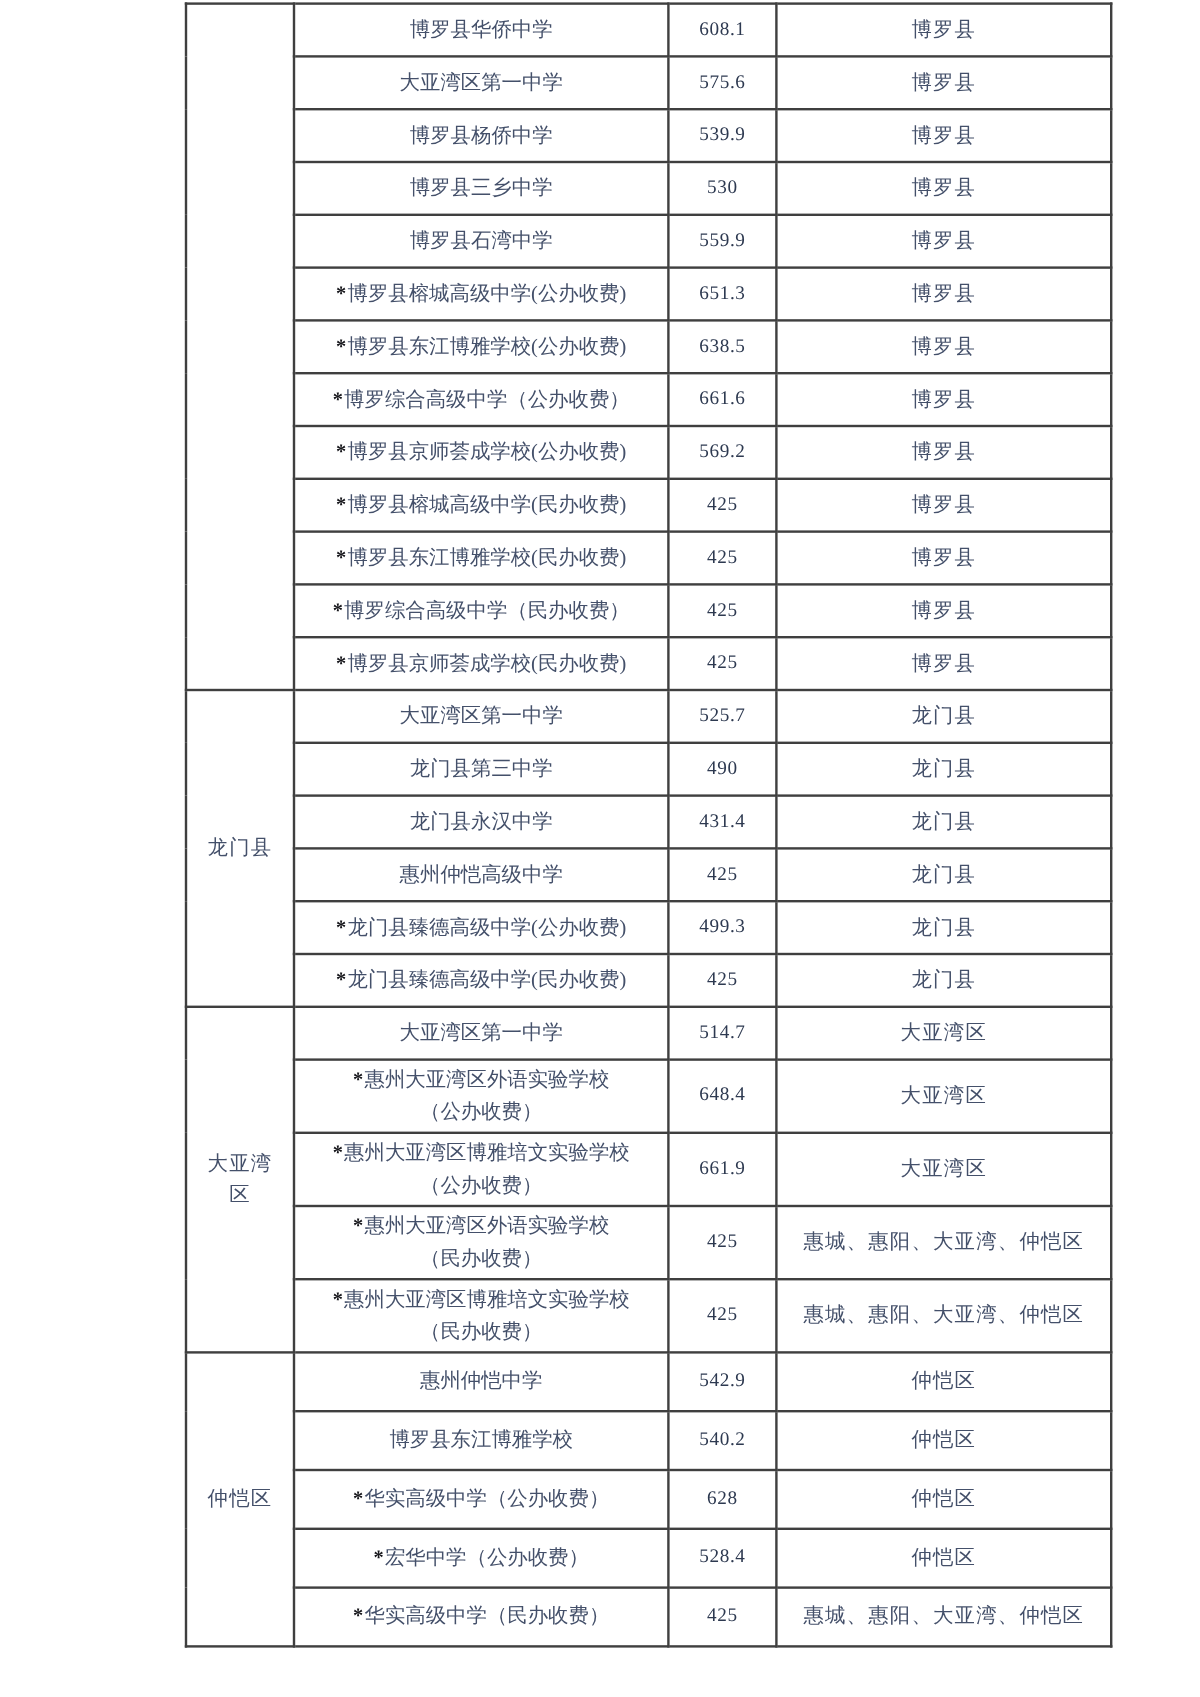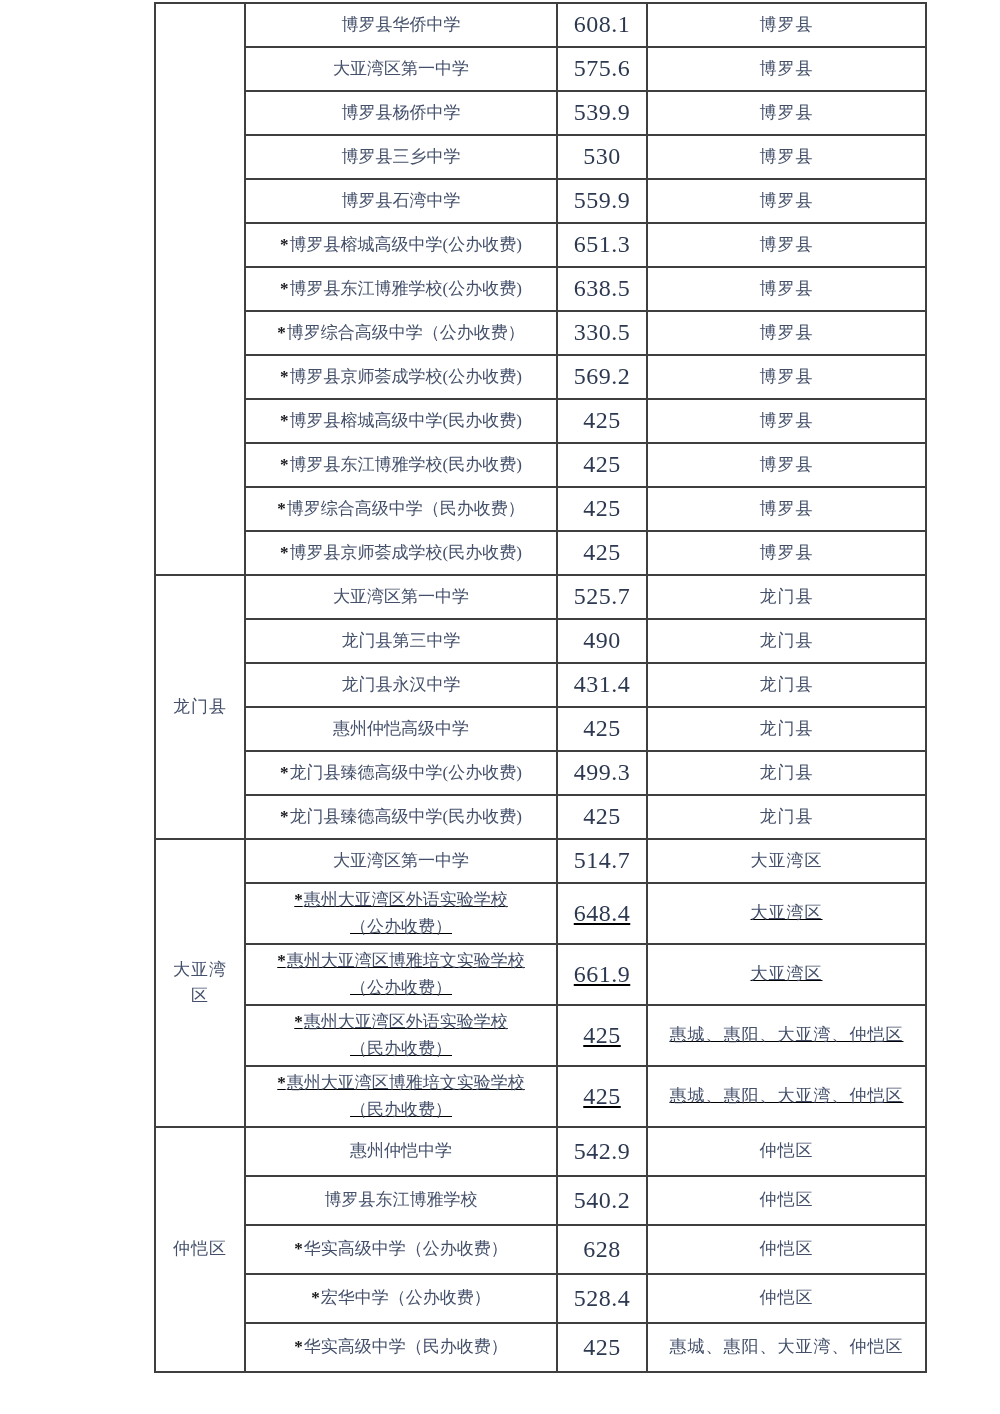--- a/index.html
+++ b/index.html
@@ -41,28 +41,28 @@
     border: 2px solid var(--border-color);
     text-align: center;
     vertical-align: middle;
     color: var(--text-color);
     font-size: 17px;
     padding: 2px 4px;
     line-height: 1.55;
     white-space: pre-line;
   }
   tr { height: 44px; }
-  tr.double { height: 61px; text-decoration: underline; }
+  tr.double { height: 61px; }
   tr.s4 { height: 49px; }
   td.region-cell {
     letter-spacing: 1px;
   }
   td.score-cell {
     font-family: "Liberation Serif", serif;
-    font-size: 24px;
+    font-size: 16px;
     color: var(--score-color);
     letter-spacing: 0.5px;
     white-space: nowrap;
   }
   td.district-cell {
     letter-spacing: 1px;
   }
   span.star {
     font-weight: 700;
     color: var(--star-color);
@@ -112,21 +112,21 @@
           <td class="score-cell">651.3</td>
           <td class="district-cell">博罗县</td>
         </tr>
         <tr>
           <td class="school-cell"><span class="star">*</span>博罗县东江博雅学校(公办收费)</td>
           <td class="score-cell">638.5</td>
           <td class="district-cell">博罗县</td>
         </tr>
         <tr>
           <td class="school-cell"><span class="star">*</span>博罗综合高级中学（公办收费）</td>
-          <td class="score-cell">330.5</td>
+          <td class="score-cell">661.6</td>
           <td class="district-cell">博罗县</td>
         </tr>
         <tr>
           <td class="school-cell"><span class="star">*</span>博罗县京师荟成学校(公办收费)</td>
           <td class="score-cell">569.2</td>
           <td class="district-cell">博罗县</td>
         </tr>
         <tr>
           <td class="school-cell"><span class="star">*</span>博罗县榕城高级中学(民办收费)</td>
           <td class="score-cell">425</td>

